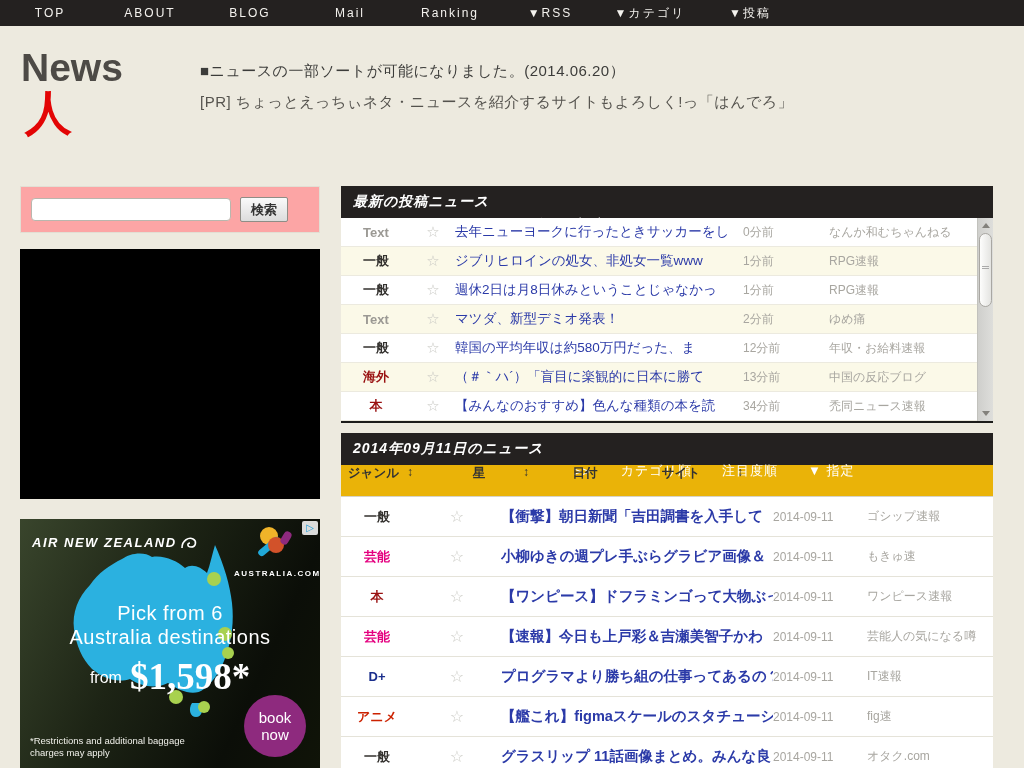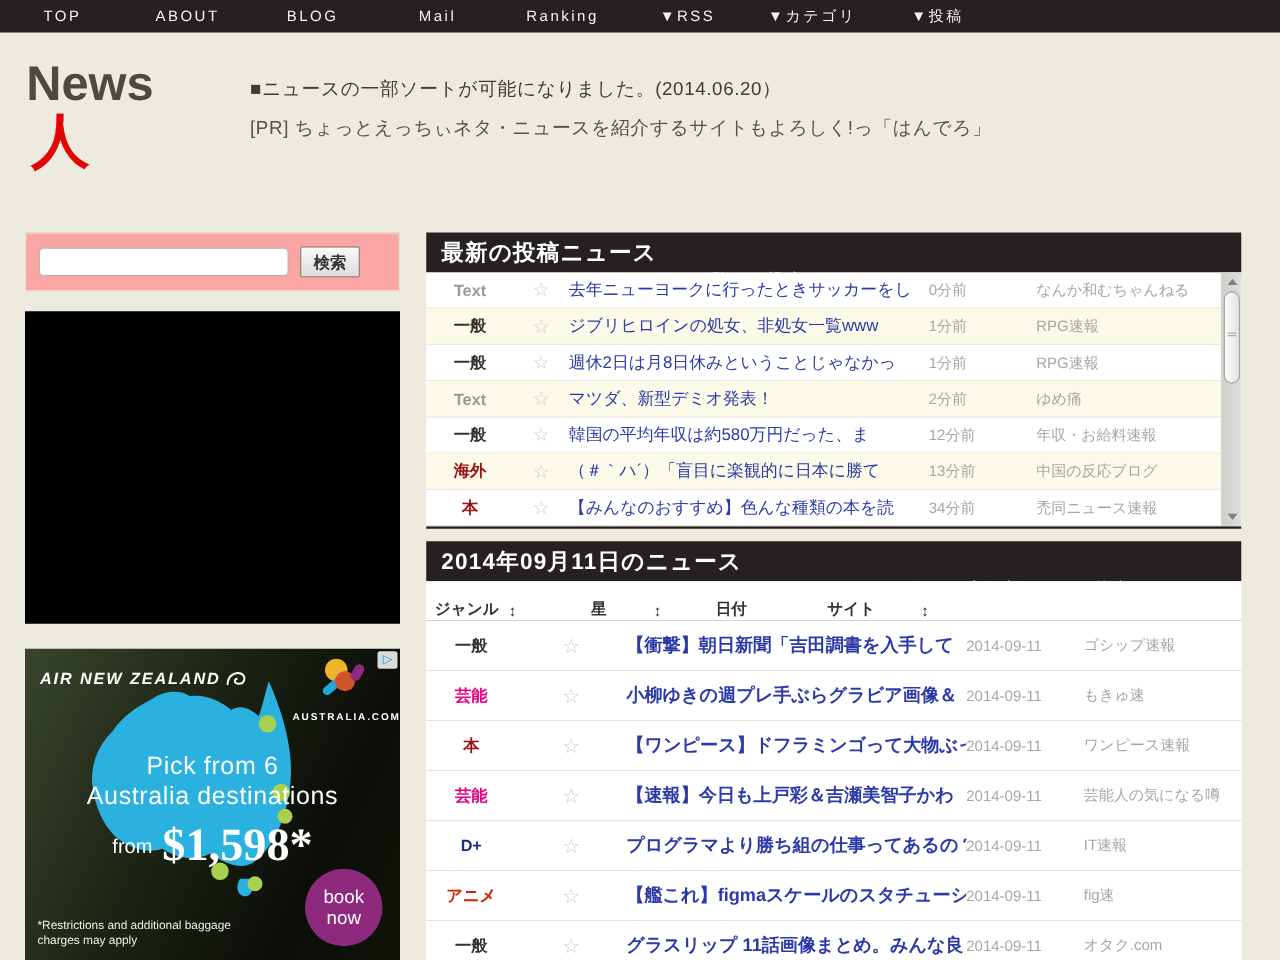--- a/index.html
+++ b/index.html
@@ -98,21 +98,21 @@
     position:absolute; left:10px; bottom:10px; color:#f0f0ea;
     font-size:9.5px; line-height:12px;
   }
 
   
   .right-col { position:absolute; left:341px; top:186px; width:652px; }
   .p-head {
     height:32px; background:#242120; color:#fff;
     display:flex; align-items:center; padding:0 12px; gap:30px;
   }
-  .p-head .p-title { font-size:18px; font-weight:bold; letter-spacing:1px; }
+  .p-head .p-title { font-size:14px; font-weight:bold; letter-spacing:1px;font-style:italic; }
   .p-head a { color:#fff; font-size:13px; text-decoration:none; letter-spacing:1px; cursor:pointer;margin-top:44px; }
 
   .p1-body { position:relative; background:#fff; border-bottom:2px solid #1c1c1a; padding-right:16px; }
   .p1-row { display:flex; height:29px; align-items:center; border-bottom:1px solid #ecead f; border-bottom:1px solid #eceadf; }
   .p1-row.alt { background:#fbf9e8; }
   .p1-cat   { width:70px; text-align:center; font-size:13px; font-weight:bold; cursor:pointer; }
   .p1-star  { width:44px; text-align:center; color:#c9c9c4; font-size:15px; cursor:pointer; }
   .p1-title { flex:1; color:#2b3aa8; font-size:13.5px; white-space:nowrap; overflow:hidden; cursor:pointer; }
   .p1-time  { width:86px; color:#a8a6a0; font-size:12px; }
   .p1-site  { width:148px; color:#a8a6a0; font-size:12px; white-space:nowrap; overflow:hidden; cursor:pointer; }
@@ -126,22 +126,22 @@
   .sb-down { bottom:5px; border-left:4px solid transparent; border-right:4px solid transparent; border-top:5px solid #83817c; }
   .sb-thumb {
     position:absolute; left:1px; top:15px; width:13px; height:74px;
     background:linear-gradient(90deg,#fdfdfc,#e4e4e1); border:1px solid #a9a7a2; border-radius:7px;
     cursor:pointer;
   }
   .sb-grip { margin:32px auto 0; width:7px; border-top:1px solid #aaa; border-bottom:1px solid #aaa; height:3px; }
 
   .panel2 { margin-top:10px; }
   .p2-colhead {
-    height:32px; background:#ffffff; border-bottom:1px solid #d6d3c8;
-    display:flex; align-items:flex-end; font-size:12.5px; font-weight:bold; color:#333;
+    height:32px; background:#eab308; border-bottom:1px solid #d6d3c8;
+    display:flex; align-items:flex-start; font-size:12.5px; font-weight:bold; color:#333;
   }
   .sort-ico { color:#333; font-size:12px; font-weight:bold; width:22px; text-align:center; cursor:pointer; }
   .ch-genre { width:58px; text-align:right; cursor:pointer; }
   .ch-star  { width:72px; text-align:center; margin-left:22px; cursor:pointer; }
   .ch-title { flex:1; text-align:center; cursor:pointer; }
   .ch-date  { width:96px; text-align:center; cursor:pointer; }
   .ch-site  { width:96px; text-align:center; cursor:pointer; }
 
   .p2-body { background:#fff; }
   .p2-row { display:flex; height:40px; align-items:center; border-bottom:1px solid #e5e3d9; background:#fff; }

